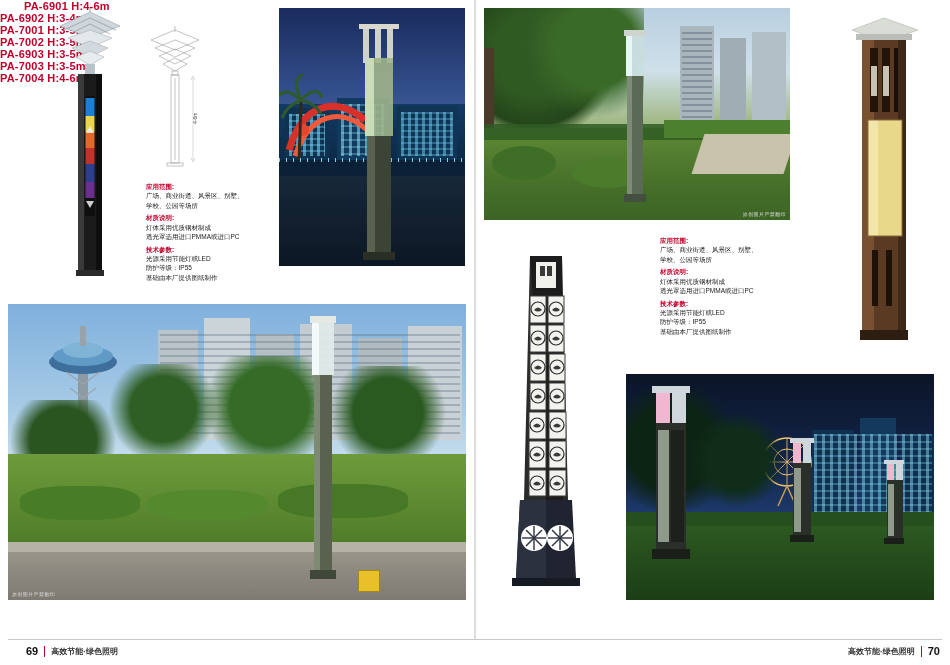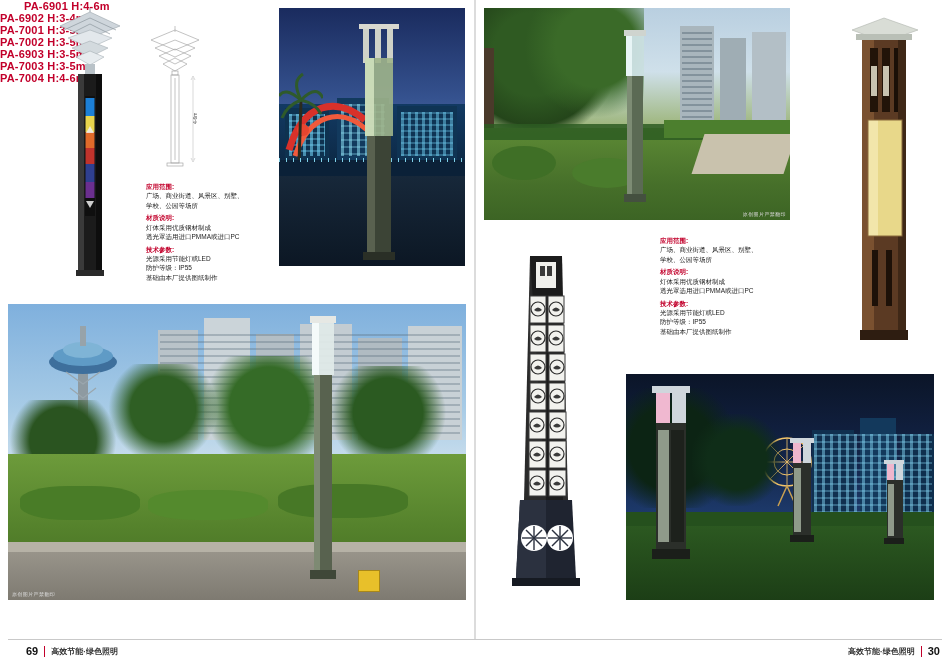--- a/index.html
+++ b/index.html
@@ -456,19 +456,19 @@
   <div class="caption" style="left:626px; top:606px;">PA-7004 H:4-6m</div>
 
   <div class="footer">
     <div class="rule"></div>
     <div class="foot-l">
       <span class="pno">69</span>
       <span class="foot-sep"></span>
       <span class="foot-txt">高效节能·绿色照明</span>
     </div>
     <div class="foot-r">
-      <span class="pno">30</span>
+      <span class="pno">70</span>
       <span class="foot-sep"></span>
       <span class="foot-txt">高效节能·绿色照明</span>
     </div>
   </div>
 
 </div>
 
 </body></html>

